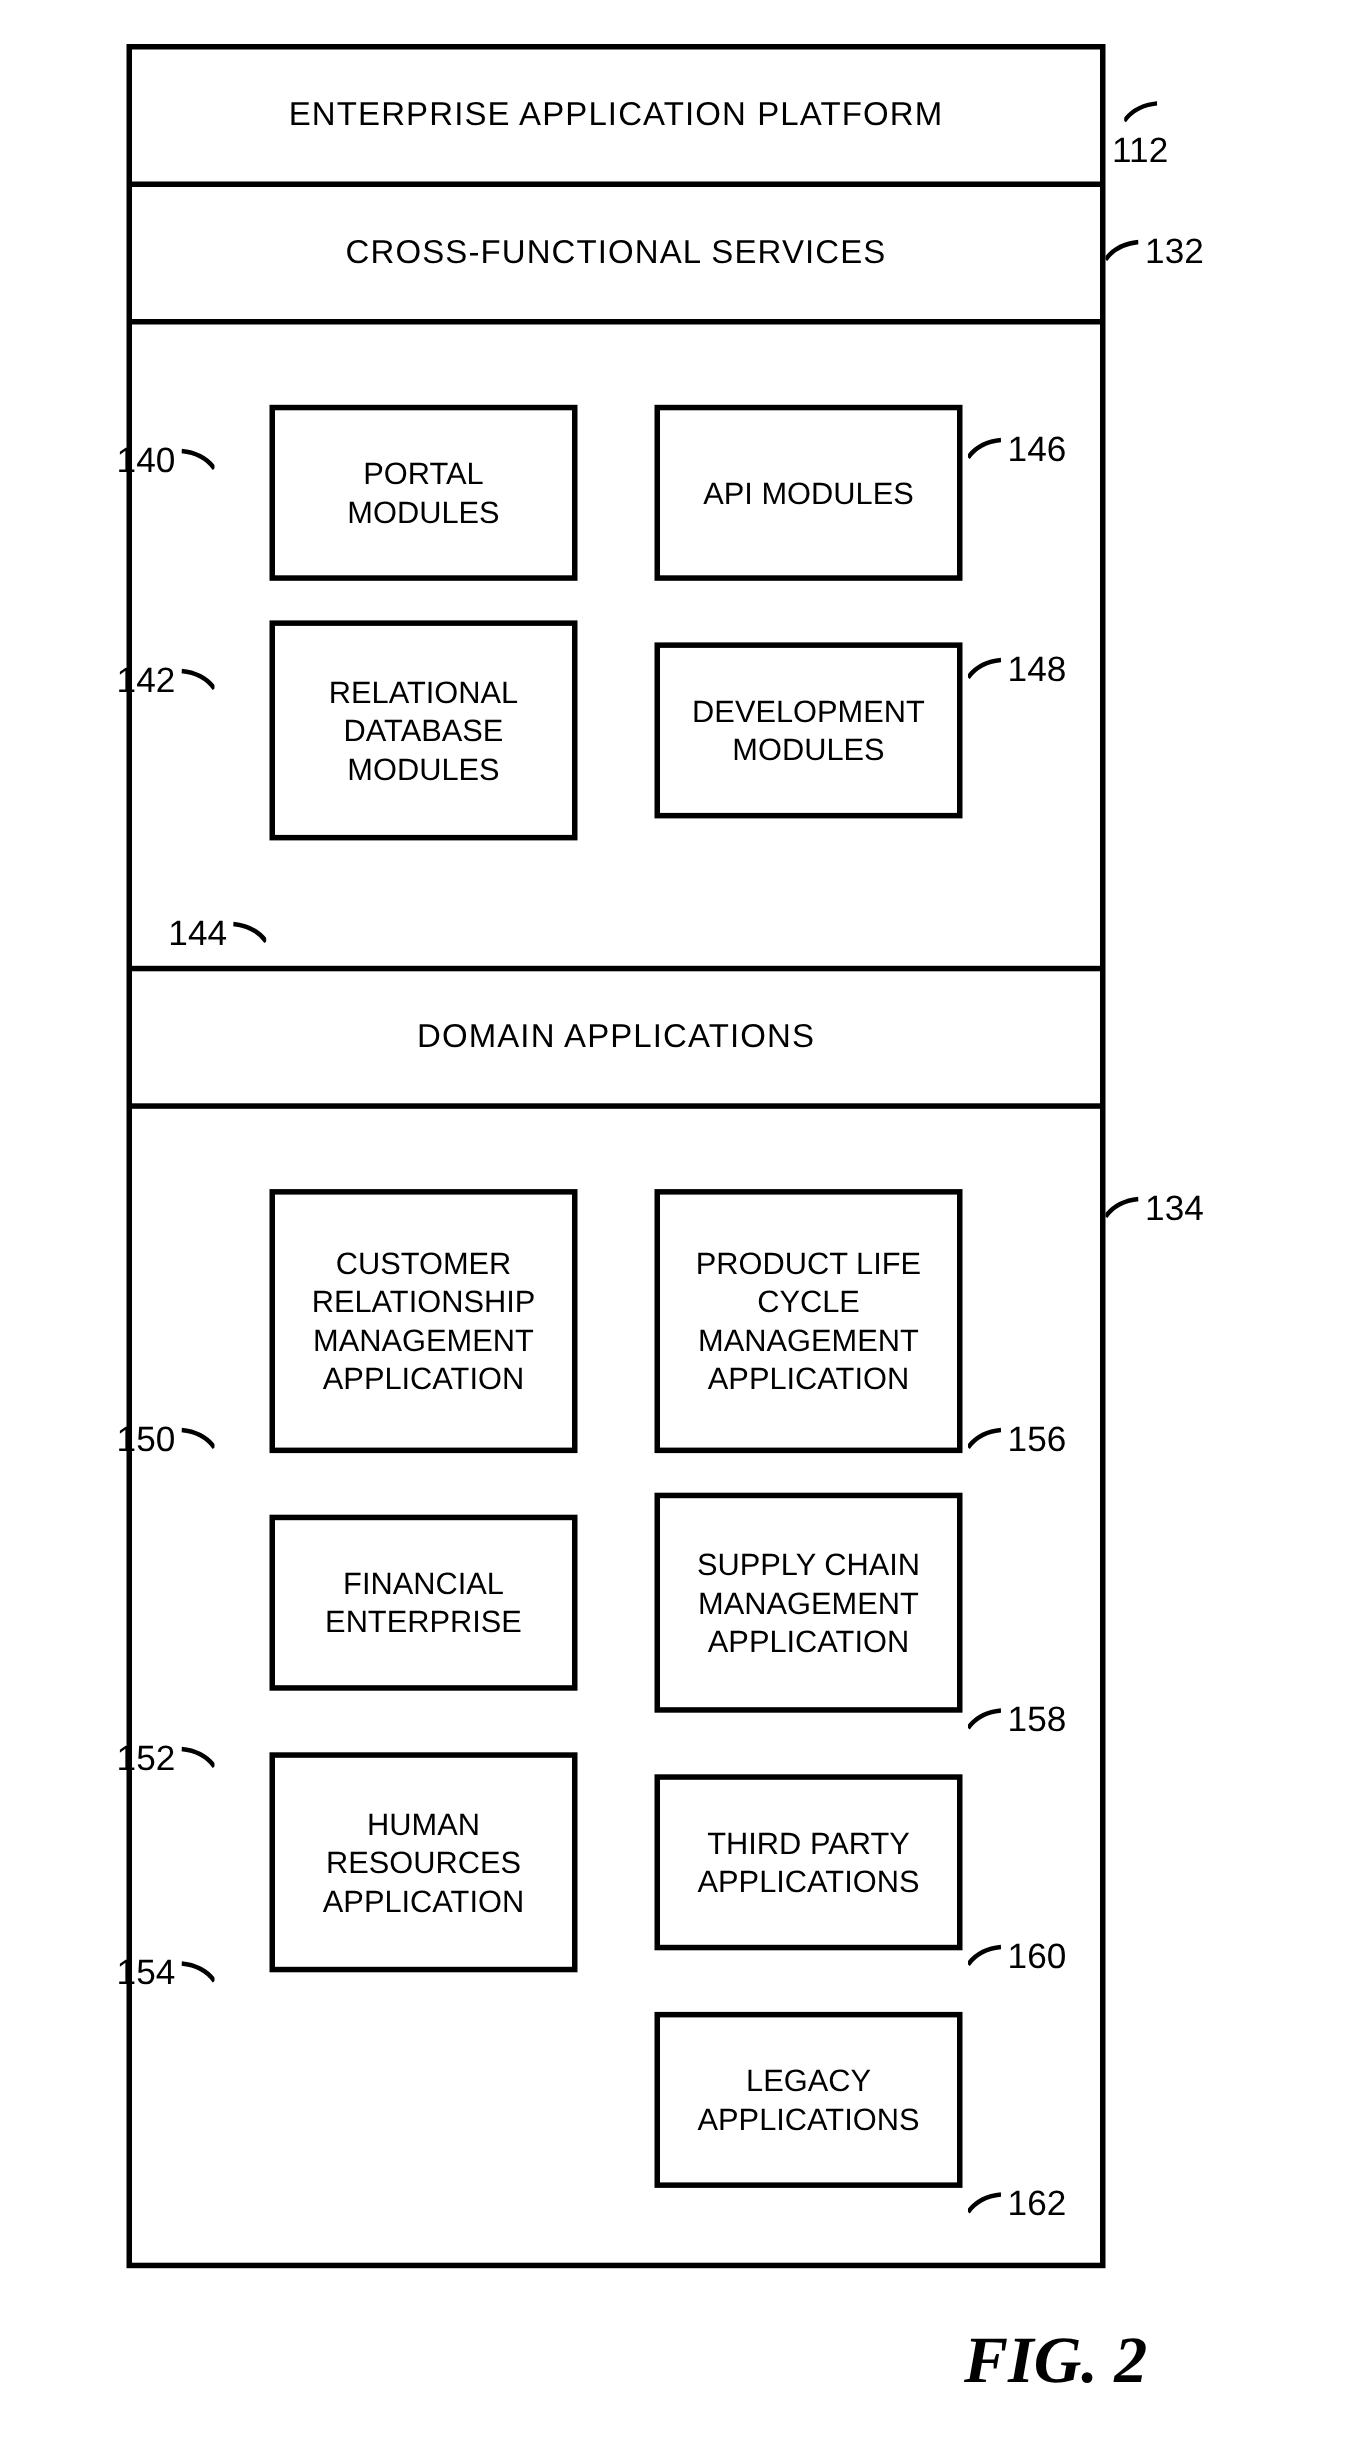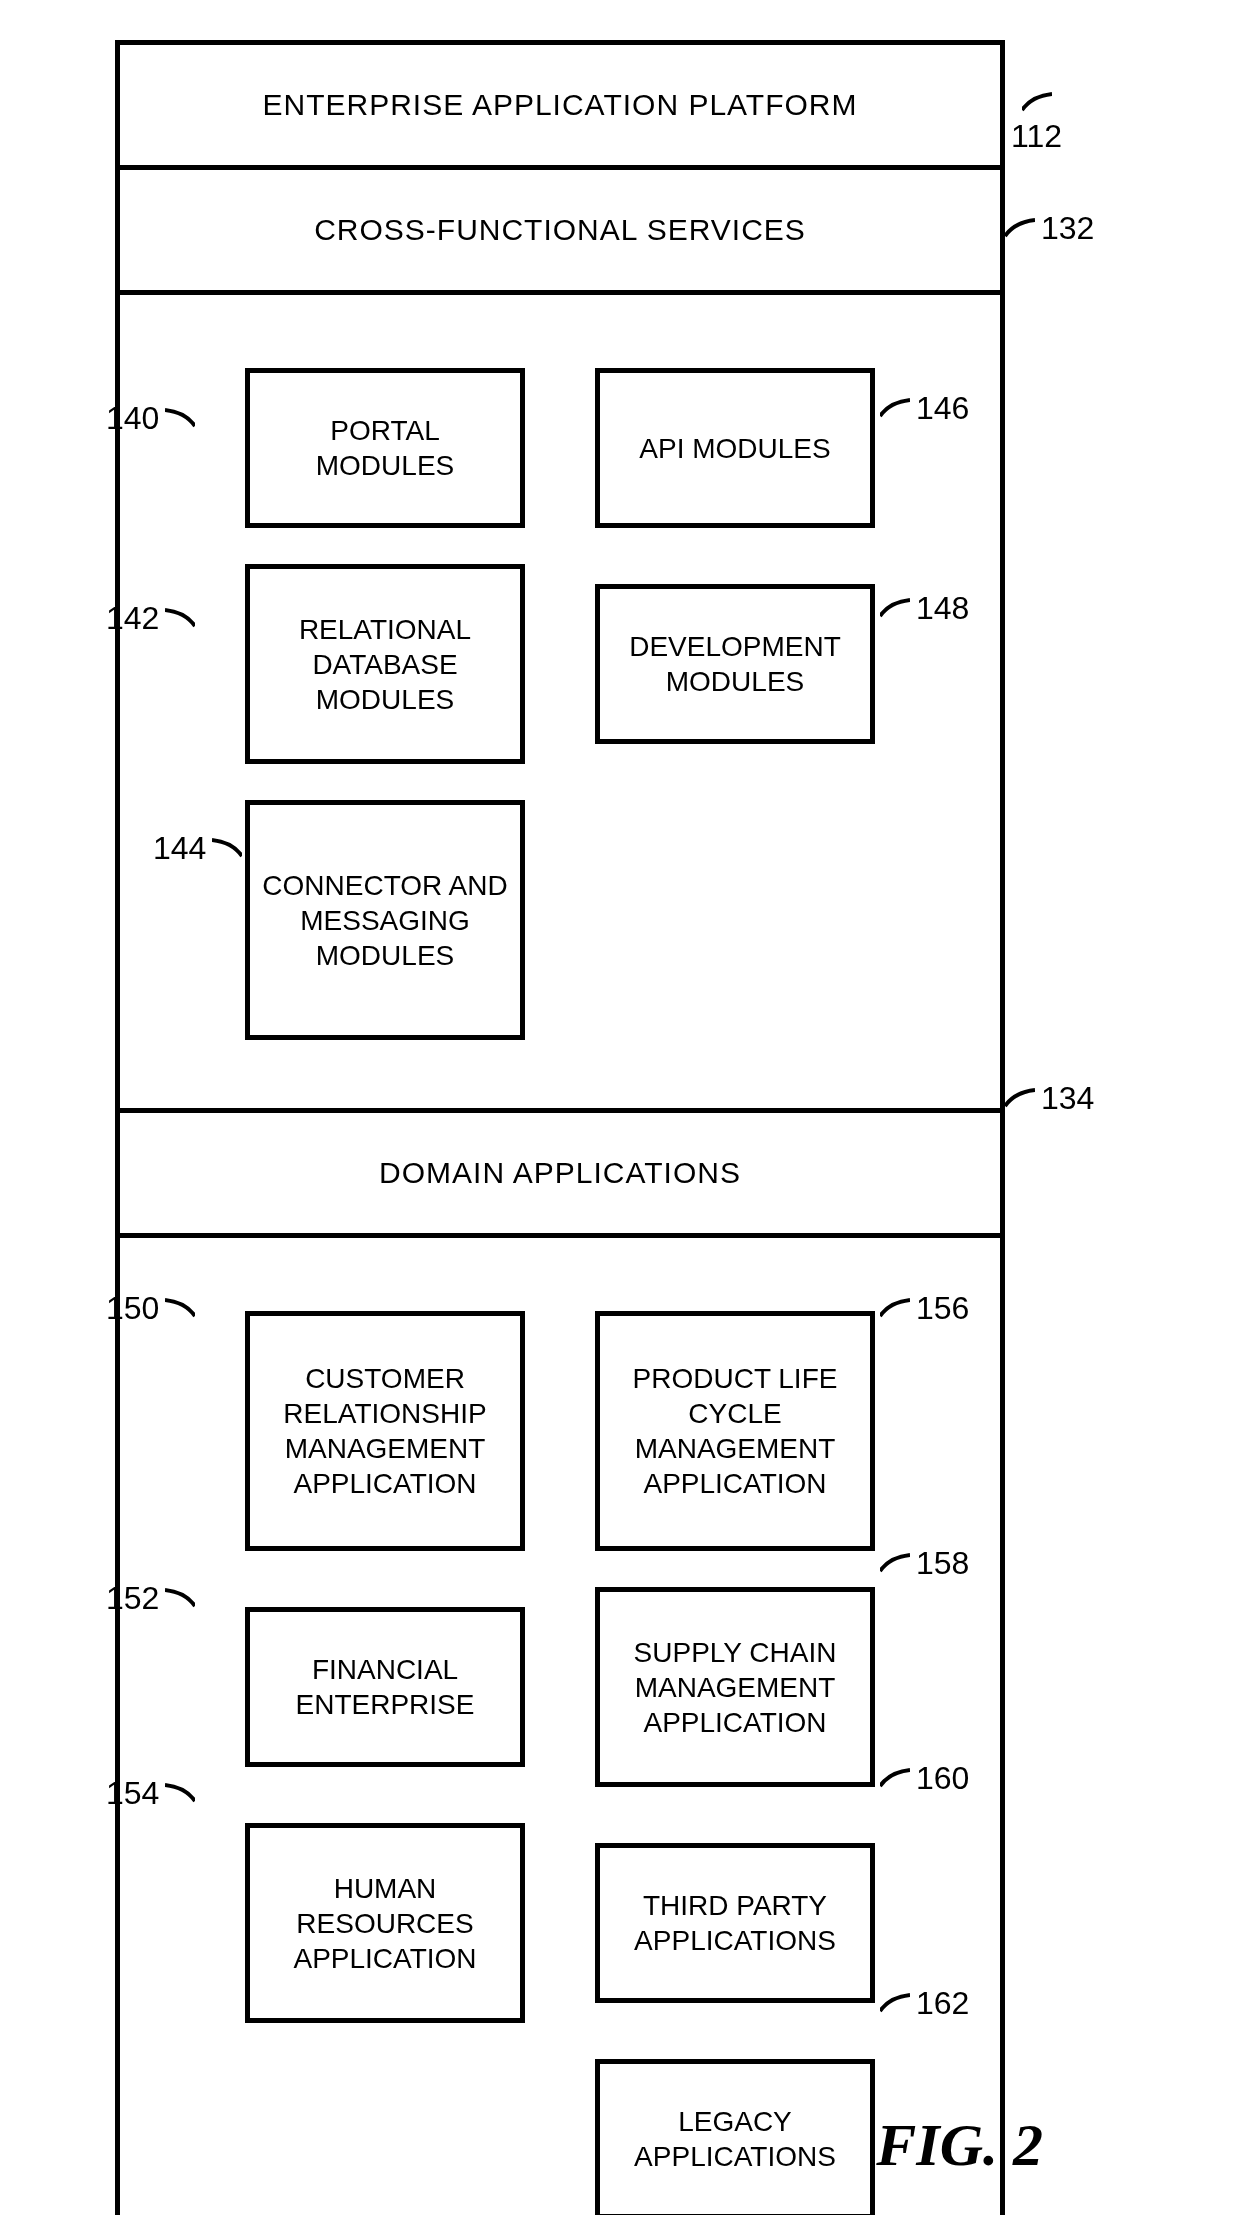--- a/index.html
+++ b/index.html
@@ -135,25 +135,20 @@
             <span>RELATIONAL DATABASE MODULES</span>
           </div>
         </div>
         <div class="col-right">
           <div class="box h160">
             <span>DEVELOPMENT MODULES</span>
           </div>
         </div>
       </div>
       <div class="row">
-        <div class="col-left">
-          <div class="box h240">
-            <span>CONNECTOR AND MESSAGING MODULES</span>
-          </div>
-        </div>
         <div class="col-right">
           <div class="empty"></div>
         </div>
       </div>
     </div>
 
     <div class="section-title">
       <span>DOMAIN APPLICATIONS</span>
     </div>
 

